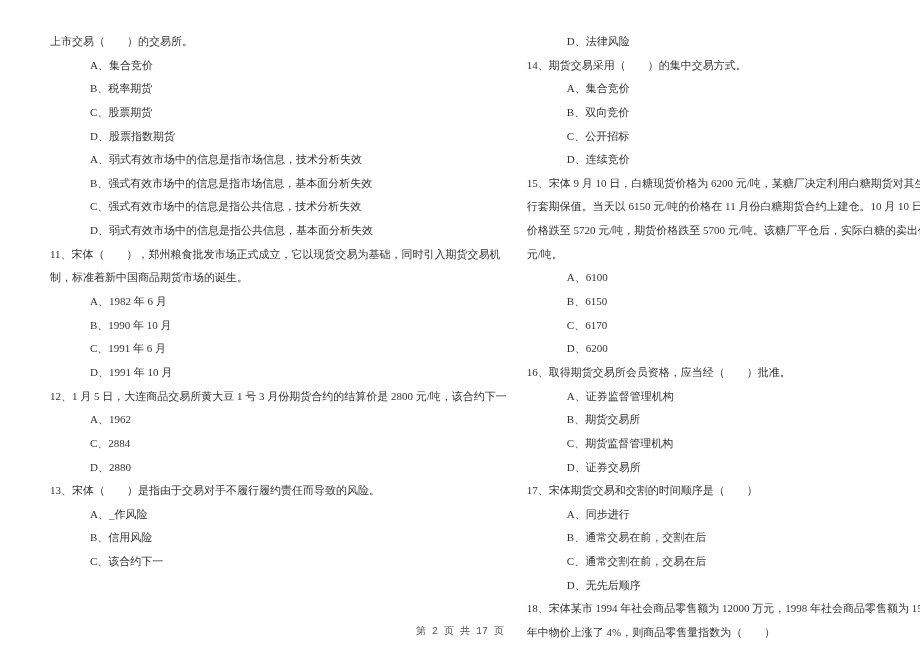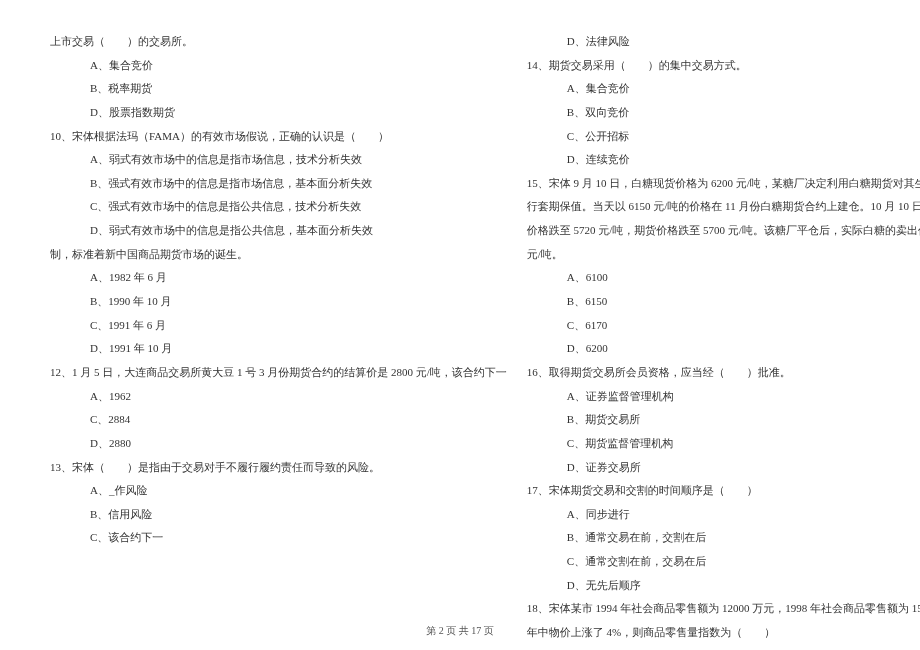--- a/index.html
+++ b/index.html
@@ -33,38 +33,40 @@
       padding-left: 0px;
     }
     .footer {
       position: absolute;
       bottom: 12px;
       left: 0;
       right: 0;
       text-align: center;
       font-size: 10px;
       color: #555;
+      font-family: Liberation Mono, monospace;
     }
   </style>
 </head>
 <body>
 
 <div class="columns">
   <div class="col">
     <div class="line q-cont">上市交易（　　）的交易所。</div>
     <div class="line opt">A、集合竞价</div>
     <div class="line opt">B、税率期货</div>
+    <div class="line opt">C、股票期货</div>
     <div class="line opt">D、股票指数期货</div>
 
-    <div class="line q-text">10、宋体根据法玛（FAMA）的有效市场假说，正确的认识是（　　）</div>
     <div class="line opt">A、弱式有效市场中的信息是指市场信息，技术分析失效</div>
     <div class="line opt">B、强式有效市场中的信息是指市场信息，基本面分析失效</div>
     <div class="line opt">C、强式有效市场中的信息是指公共信息，技术分析失效</div>
     <div class="line opt">D、弱式有效市场中的信息是指公共信息，基本面分析失效</div>
 
+    <div class="line q-text">11、宋体（　　），郑州粮食批发市场正式成立，它以现货交易为基础，同时引入期货交易机</div>
     <div class="line q-cont">制，标准着新中国商品期货市场的诞生。</div>
     <div class="line opt">A、1982 年 6 月</div>
     <div class="line opt">B、1990 年 10 月</div>
     <div class="line opt">C、1991 年 6 月</div>
     <div class="line opt">D、1991 年 10 月</div>
 
     <div class="line q-text">12、1 月 5 日，大连商品交易所黄大豆 1 号 3 月份期货合约的结算价是 2800 元/吨，该合约下一</div>
     <div class="line opt">A、1962</div>
     <div class="line opt">C、2884</div>
     <div class="line opt">D、2880</div>

